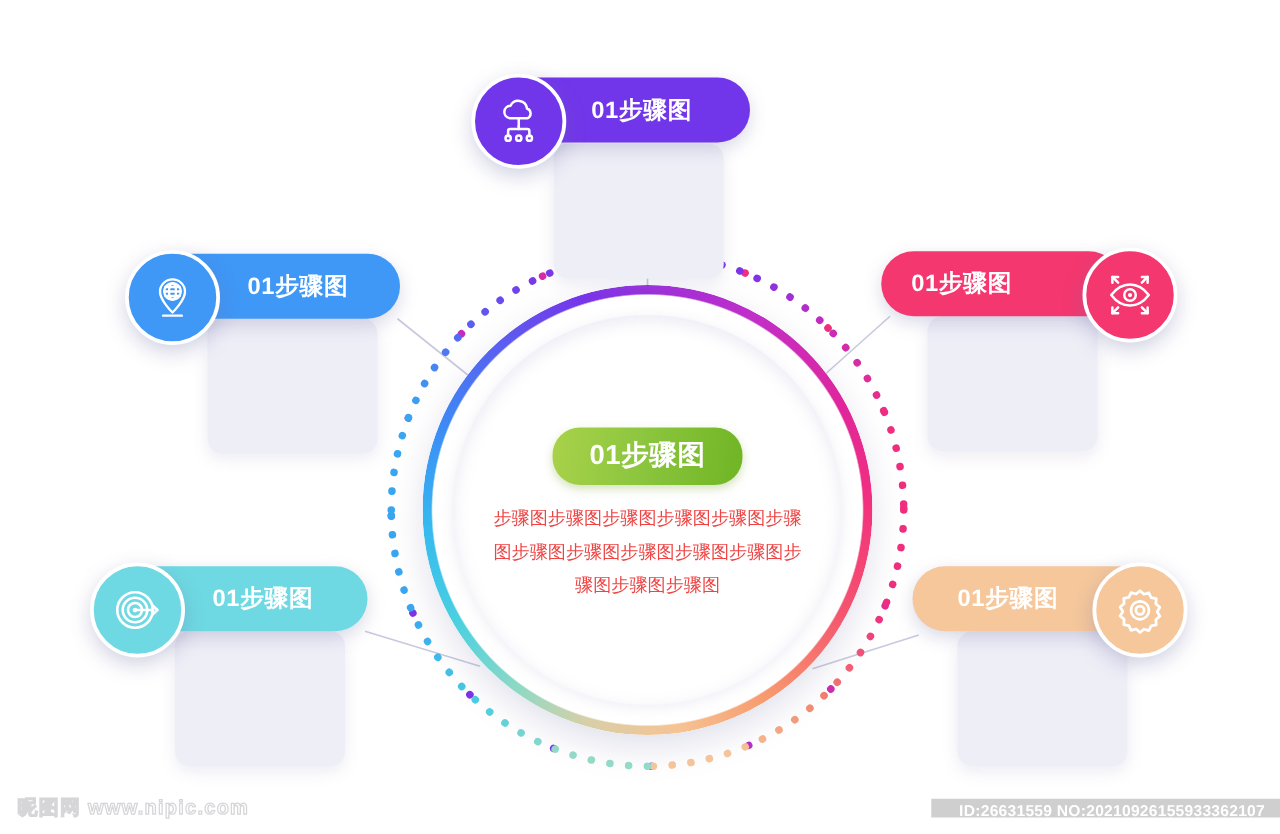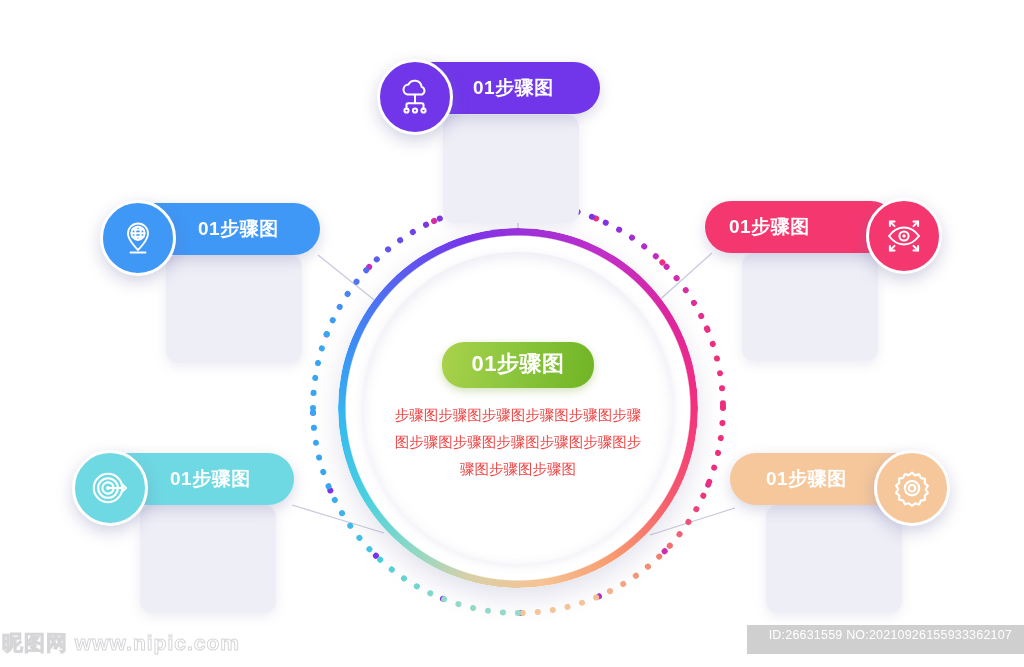--- a/index.html
+++ b/index.html
@@ -183,41 +183,42 @@
   
   .c-purple { background: #7136ea; }
   .c-blue   { background: #3f97f6; }
   .c-pink   { background: #f5376f; }
   .c-cyan   { background: #6ed9e2; }
   .c-peach  { background: #f5c79b; }
 
   
   .wm-logo {
     position: absolute;
-    left: 2px;
+    left: 14px;
     bottom: 10px;
-    font-size: 21px;
+    font-size: 16px;
     letter-spacing: 1px;
     color: transparent;
     -webkit-text-stroke: 1px #d6d6d9;
     font-weight: bold;
     white-space: nowrap;
   }
   .wm-id {
     position: absolute;
     right: 0;
     bottom: 13px;
-    height: 29px;
+    height: 15px;
     line-height: 21px;
     padding: 0 12px 0 22px;
     background: #cfcfcf;
     color: #ffffff;
     font-size: 12.5px;
     letter-spacing: 0.2px;
     white-space: nowrap;
+    font-weight: bold;
   }
 </style>
 </head>
 <body>
 
 <div id="stage">
 
   <svg id="connectors" viewBox="0 0 1024 667" width="1024" height="667">
     <g stroke="#c9c9dd" stroke-width="1.3" fill="none">
       <line x1="518" y1="196" x2="518" y2="250"></line>

